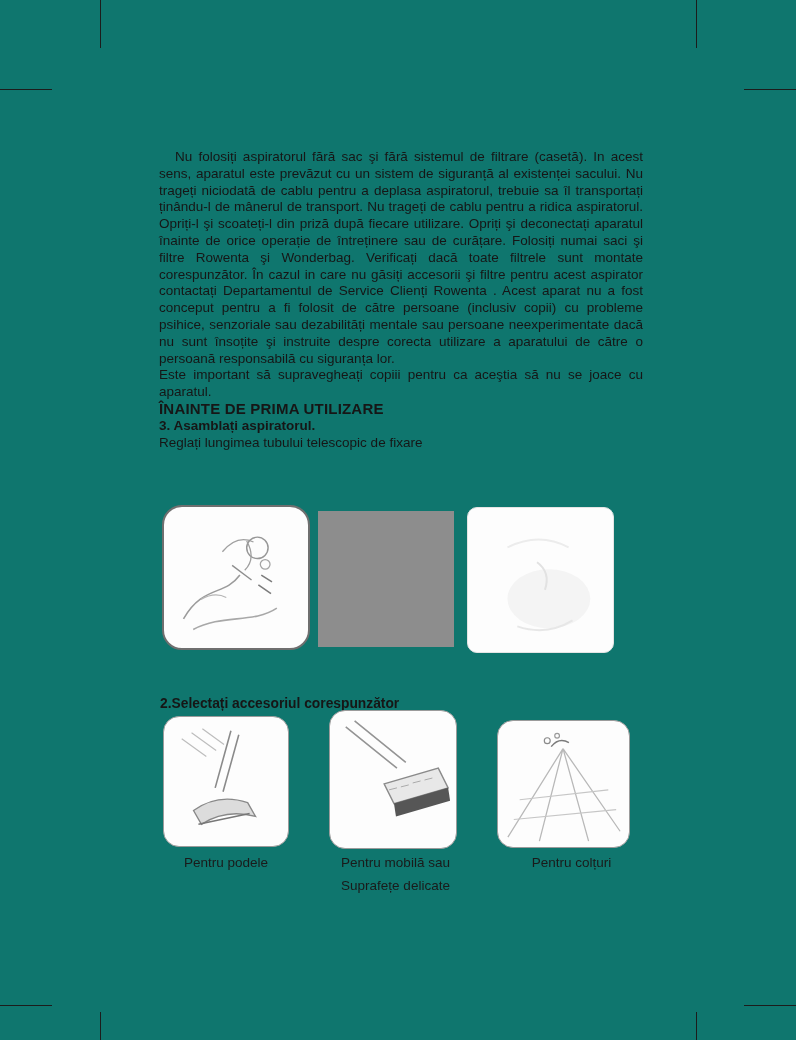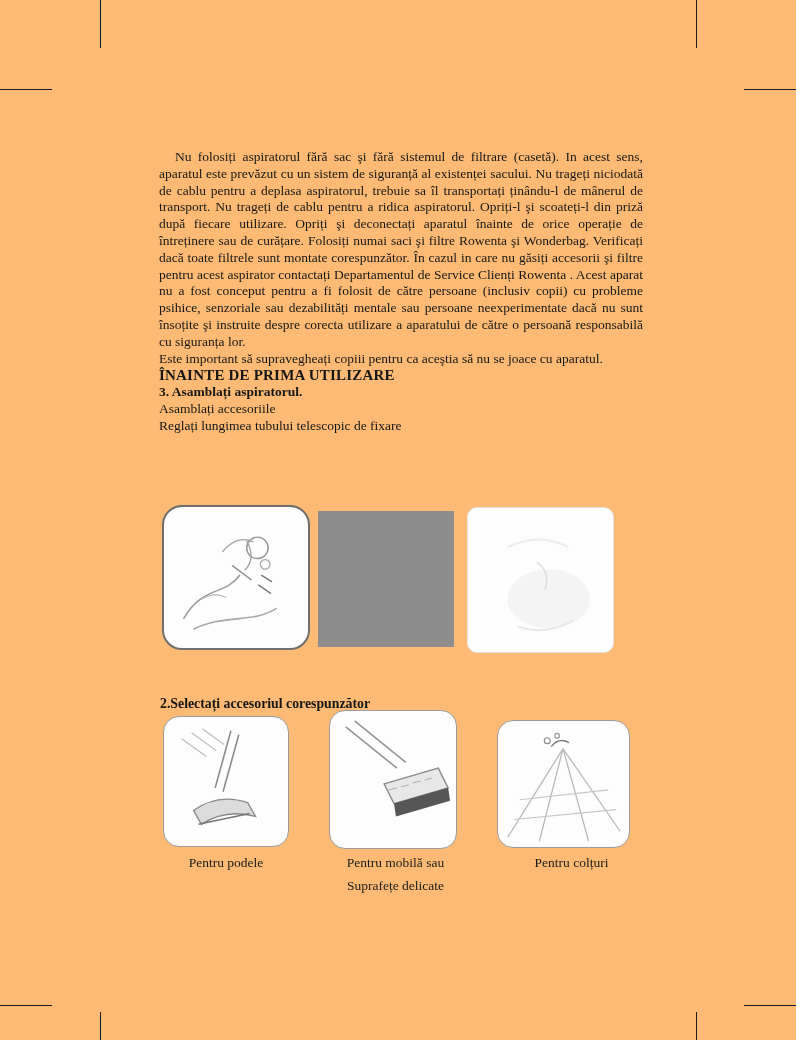--- a/index.html
+++ b/index.html
@@ -1,20 +1,20 @@
 <!DOCTYPE html>
 <html><head>
 <meta charset="utf-8">
 <style>
   html,body { margin:0; padding:0; background:#ffffff; }
   .page {
     position:relative;
     width:796px; height:1040px;
-    background:#fdba74;
-    font-family:Liberation Serif, serif;
+    background:#0f766e;
+    font-family:Liberation Sans, sans-serif;
     color:#161616;
     overflow:hidden;
   }
   
   .crop { position:absolute; background:#1c1c1c; }
   .crop.v { width:1px; }
   .crop.h { height:1px; }
 
   
   .text-block {
@@ -67,21 +67,20 @@
   <div class="crop h" style="left:0; top:1005px; width:52px;"></div>
   <div class="crop h" style="left:744px; top:1005px; width:52px;"></div>
   <div class="crop v" style="left:100px; top:1012px; height:28px;"></div>
   <div class="crop v" style="left:696px; top:1012px; height:28px;"></div>
 
   <div class="text-block">
     <p class="para1">Nu folosiți aspiratorul fără sac şi fără sistemul de filtrare (casetă). In acest sens, aparatul este prevăzut cu un sistem de siguranță al existenței sacului. Nu trageți niciodată de cablu pentru a deplasa aspiratorul, trebuie sa îl transportați ținându-l de mânerul de transport. Nu trageți de cablu pentru a ridica aspiratorul. Opriți-l şi scoateți-l din priză după fiecare utilizare. Opriți şi deconectați aparatul înainte de orice operație de întreținere sau de curățare. Folosiți numai saci şi filtre Rowenta şi Wonderbag. Verificați dacă toate filtrele sunt montate corespunzător. În cazul in care nu găsiți accesorii şi filtre pentru acest aspirator contactați Departamentul de Service Clienți Rowenta . Acest aparat nu a fost conceput pentru a fi folosit de către persoane (inclusiv copii) cu probleme psihice, senzoriale sau dezabilități mentale sau persoane neexperimentate dacă nu sunt însoțite şi instruite despre corecta utilizare a aparatului de către o persoană responsabilă cu siguranța lor.</p>
     <p>Este important să supravegheați copiii pentru ca aceştia să nu se joace cu aparatul.</p>
     <p class="section-heading">ÎNAINTE DE PRIMA UTILIZARE</p>
     <p class="step1-title">3.  Asamblați aspiratorul.</p>
-    <p>Asamblați accesoriile</p>
     <p>Reglați lungimea tubului telescopic de fixare</p>
   </div>
 
   <div class="fig fig-outline" style="left:162px; top:505px; width:148px; height:145px;">
     <svg viewBox="0 0 148 145">
       <path d="M20 115 C 40 80, 62 92, 78 70" stroke="#9b9b9b" stroke-width="1.6" fill="none"></path>
       <path d="M30 126 C 60 110, 92 120, 116 104" stroke="#a8a8a8" stroke-width="1.6" fill="none"></path>
       <path d="M60 46 q 15 -18 32 -10" stroke="#a0a0a0" stroke-width="1.4" fill="none"></path>
       <circle cx="96" cy="42" r="11" stroke="#979797" stroke-width="1.5" fill="none"></circle>
       <circle cx="104" cy="59" r="5" stroke="#a5a5a5" stroke-width="1.3" fill="none"></circle>

